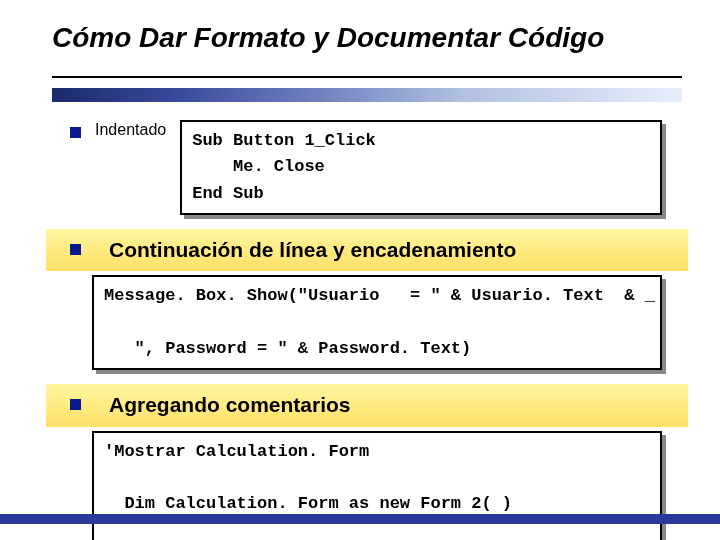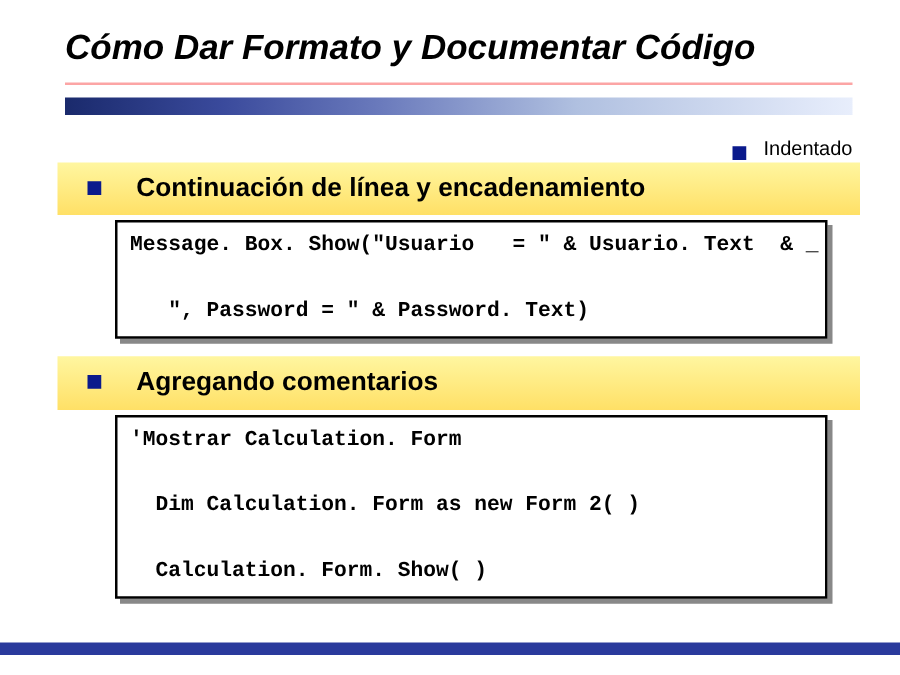--- a/index.html
+++ b/index.html
@@ -12,22 +12,22 @@
     overflow: hidden;
   }
   .slide {
     padding: 22px 38px 20px 52px;
   }
   .title {
     font-size: 28px;
     font-weight: bold;
     font-style: italic;
     color: #000;
-    border-bottom: 2px solid #fca5a5;
-    padding-bottom: 12px;
+    border-bottom: 2px solid #000000;
+    padding-bottom: 22px;
     margin-bottom: 10px;
   }
   .gradbar {
     height: 14px;
     background: linear-gradient(to right, #1a2a6c, #3a4a9c 20%, #6a7abc 40%, #b0c0e0 65%, #e8eefc 100%);
     margin-bottom: 18px;
   }
   .yellow-band {
     background: linear-gradient(to bottom, #fff6a0, #ffe066);
     padding: 2px 0 2px 24px;
@@ -89,20 +89,23 @@
 <body>
 
 <div class="slide">
 
   <div class="title">Cómo Dar Formato y Documentar Código</div>
   <div class="gradbar"></div>
 
   <div class="toprow">
     <div class="sq"></div>
     <div class="bullet-text">Indentado</div>
+    <div class="codebox firstbox">Sub Button 1_Click
+    Me. Close
+End Sub</div>
   </div>
 
   <div class="yellow-band">
     <div class="bullet-row">
       <div class="sq"></div>
       <div class="bullet-text">Continuación de línea y encadenamiento</div>
     </div>
   </div>
 
   <div class="codebox">Message. Box. Show("Usuario   = " &amp; Usuario. Text  &amp; _

